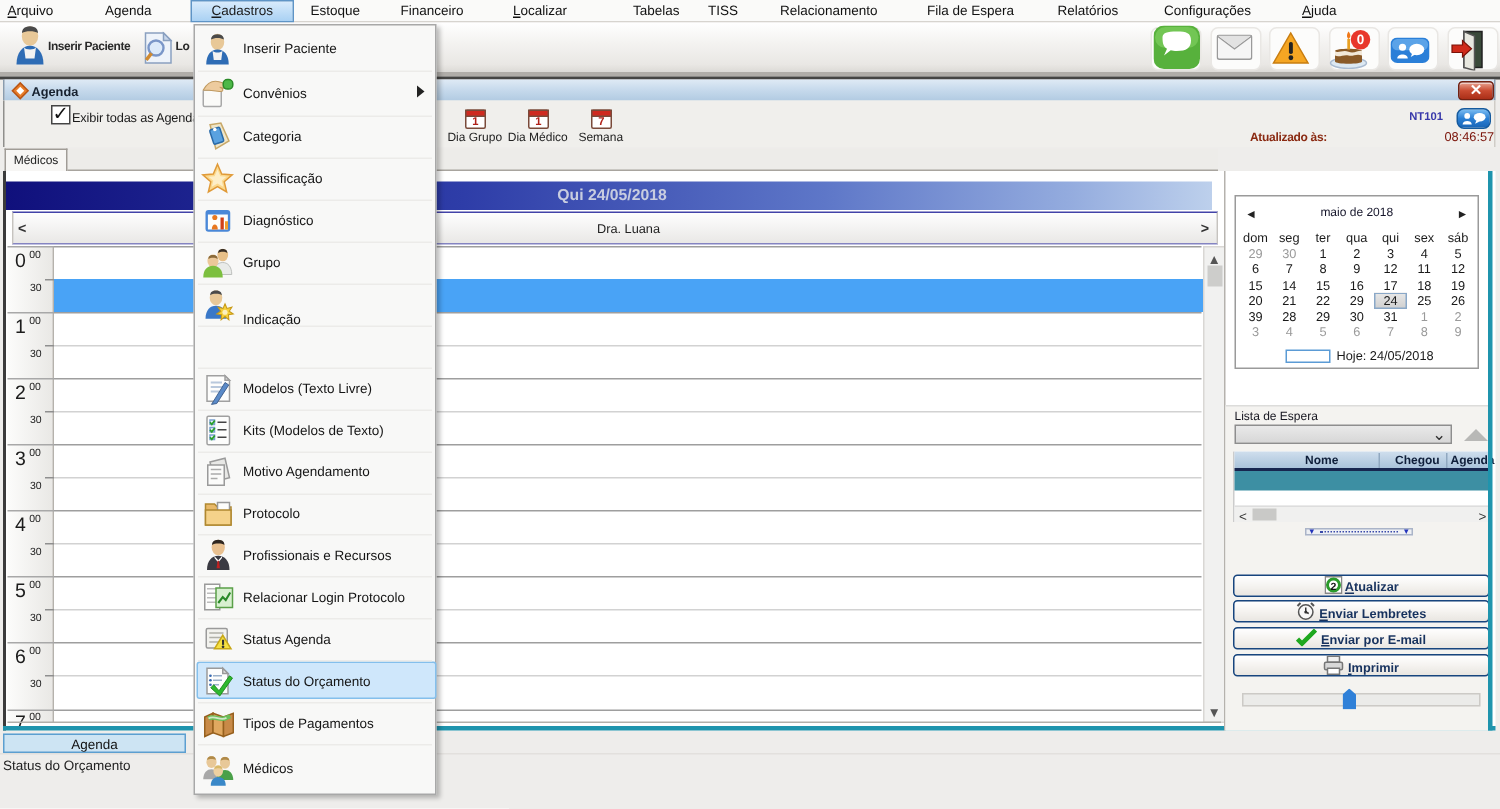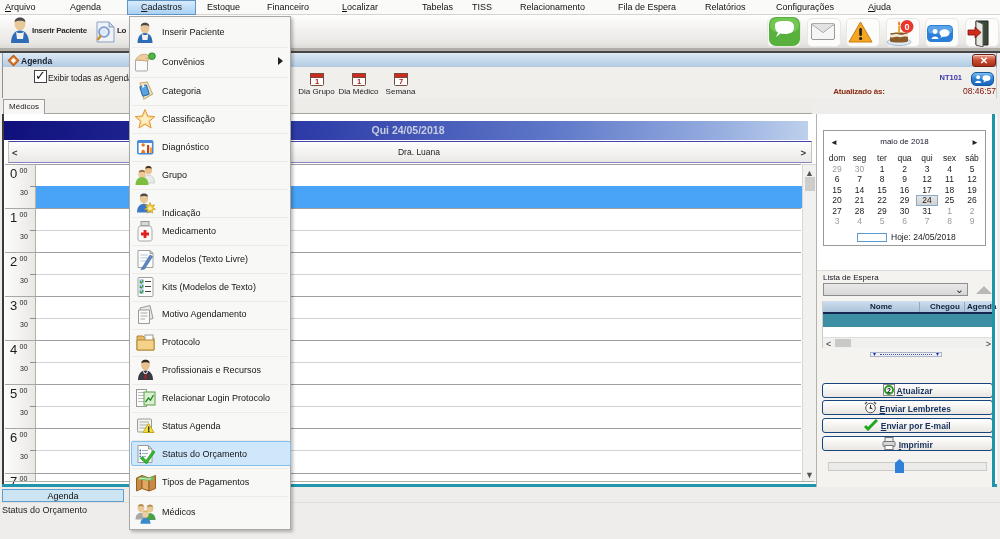--- a/index.html
+++ b/index.html
@@ -318,21 +318,21 @@
           <tr>
             <td class="">20</td>
             <td class="">21</td>
             <td class="">22</td>
             <td class="">29</td>
             <td class="" style="background:linear-gradient(#e8e8e8,#cfcfcf);box-shadow:inset 0 0 0 1px #8aa8c8;">24</td>
             <td class="">25</td>
             <td class="">26</td>
           </tr>
           <tr>
-            <td class="">27</td>
+            <td class="">39</td>
             <td class="">28</td>
             <td class="">29</td>
             <td class="">30</td>
             <td class="">31</td>
             <td class="gray">1</td>
             <td class="gray">2</td>
           </tr>
           <tr>
             <td class="gray">3</td>
             <td class="gray">4</td>
@@ -468,28 +468,20 @@
       <svg style="top:3px" width="24" height="22" viewBox="0 0 24 22">
         <ellipse cx="10" cy="6.5" rx="4.2" ry="5" fill="#e8c898"></ellipse>
         <path d="M10 1.6 C7 1.6 6 3.4 6.2 4.8 C7.8 3.6 12.2 3.6 13.8 4.8 C14 3.4 13 1.6 10 1.6 Z" fill="#4a4a4a"></path>
         <path d="M3 20.5 C3 14.8 6 11.8 10 11.8 C14 11.8 17 14.8 17 20.5 Z" fill="#3a78c8"></path>
         <path d="M16 10.5 L17.3 13.6 L20.6 12.8 L18.8 15.5 L21.5 17.3 L18.3 17.8 L18.6 21.2 L16 19 L13.4 21.2 L13.7 17.8 L10.5 17.3 L13.2 15.5 L11.4 12.8 L14.7 13.6 Z" fill="#f5cf3a" stroke="#c89a18" stroke-width=".7"></path>
         <circle cx="16" cy="16.2" r="1.7" fill="#fbf0c0"></circle>
       </svg>
       <span class="lbl" style="top:19px">Indicação</span>
     </div>
     <div class="msep" style="top:200px"></div>
-    <div class="mitem" style="top:200px;height:28px">
-      <svg style="top:3px" width="24" height="22" viewBox="0 0 24 22">
-        <rect x="7" y="1.5" width="8" height="4" fill="#d8d8d8" stroke="#999"></rect>
-        <path d="M5.5 6 H16.5 C17.5 7.5 18 9 18 11 V19 C18 20.2 17.2 21 16 21 H6 C4.8 21 4 20.2 4 19 V11 C4 9 4.5 7.5 5.5 6 Z" fill="#fafaf8" stroke="#a8a8a8"></path>
-        <path d="M9.6 10 h2.8 v2.6 h2.6 v2.8 h-2.6 v2.6 h-2.8 v-2.6 h-2.6 v-2.8 h2.6 Z" fill="#e02020"></path>
-      </svg>
-      <span class="lbl" style="top:8.5px">Medicamento</span>
-    </div>
     <div class="msep" style="top:228px"></div>
     <div class="mitem" style="top:228px;height:28px">
       <svg style="top:3px" width="24" height="22" viewBox="0 0 24 22">
         <path d="M4 2.5 H16 L19 5.5 V19.5 H4 Z" fill="#fdfdfc" stroke="#a0a0a0"></path>
         <path d="M16 2.5 L19 5.5 H16 Z" fill="#e0e0e0" stroke="#a0a0a0"></path>
         <path d="M6.5 7 H14 M6.5 10 H16 M6.5 13 H12" stroke="#b8c8dc" stroke-width="1.2"></path>
         <path d="M8 20 L16 7 L18.5 8.6 L10.5 21 L7 21.6 Z" fill="#5a8ac8" stroke="#3a5a88" stroke-width=".6"></path>
       </svg>
       <span class="lbl" style="top:8.5px">Modelos (Texto Livre)</span>
     </div>

